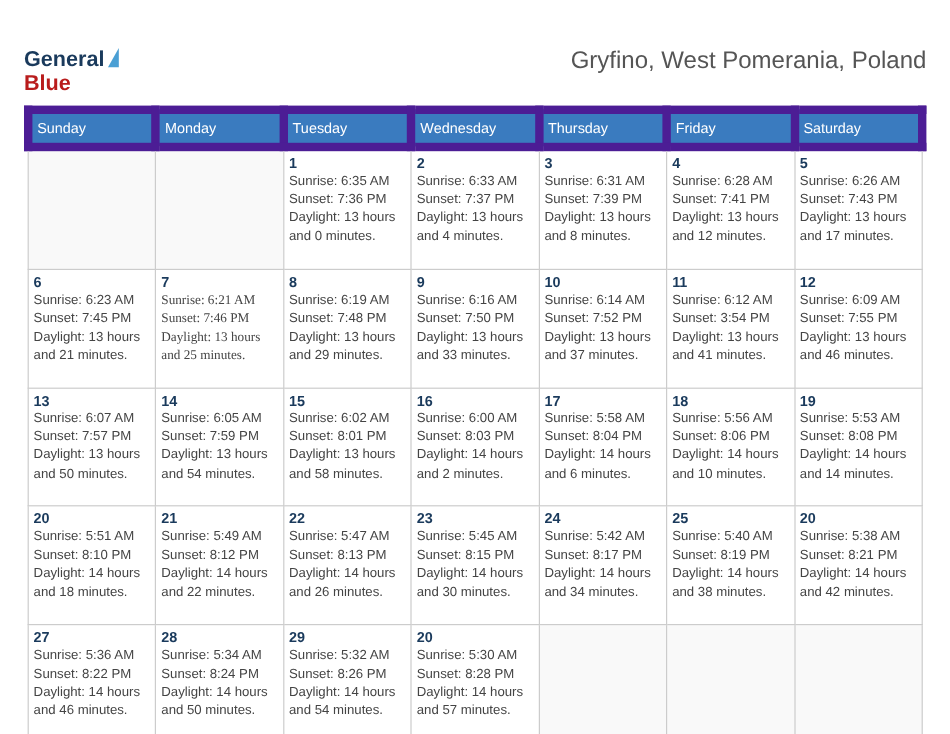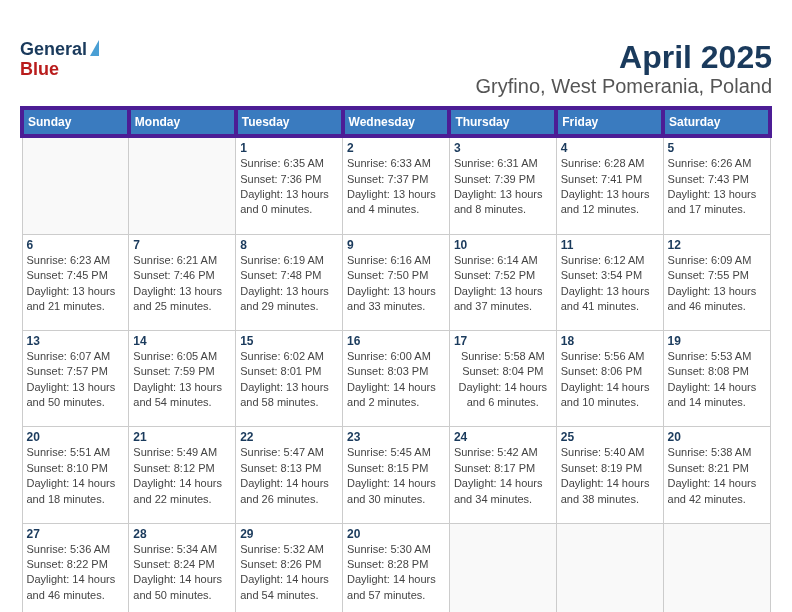--- a/index.html
+++ b/index.html
@@ -51,24 +51,24 @@
       flex: 1;
       border: 1px solid #ccc;
       border-collapse: collapse;
       width: 100%;
       table-layout: fixed;
     }
     .calendar th {
       background: #3a7bbf;
       color: #fff;
       font-size: 12px;
-      font-weight: bold;
+      font-weight: normal;
       padding: 5px 4px;
       text-align: left;
-      border: 4px solid #4c1d95;
+      border: 7px solid #4c1d95;
     }
     .calendar td {
       border: 1px solid #ccc;
       vertical-align: top;
       padding: 3px 4px;
       font-size: 9.5px;
       color: #333;
       width: 113px;
       height: 80px;
     }
@@ -96,21 +96,20 @@
     <div class="logo">
       <div style="display:flex;flex-direction:column;line-height:1.15;">
         <div style="display:flex;align-items:center;">
           <span class="logo-text">General</span>
           <div style="width:0;height:0;border-left:9px solid transparent;border-bottom:16px solid #4a9fd4;margin-left:3px;margin-top:-4px;"></div>
         </div>
         <span class="logo-text" style="color:#b91c1c;">Blue</span>
       </div>
     </div>
     <div class="title-block">
-      <div class="main-title">April 2025</div>
       <div class="subtitle">Gryfino, West Pomerania, Poland</div>
     </div>
   </div>
 
   <table class="calendar">
     <thead>
       <tr>
         <th>Sunday</th>
         <th>Monday</th>
         <th>Tuesday</th>
@@ -163,21 +162,21 @@
         <tr>
           <td>
             <span class="day-num">6</span>
             <div class="day-info" style="white-space: pre-line;">Sunrise: 6:23 AM
 Sunset: 7:45 PM
 Daylight: 13 hours
 and 21 minutes.</div>
           </td>
           <td>
             <span class="day-num">7</span>
-            <div class="day-info" style="white-space: pre-line;">Sunrise: 6:21 AM
+            <div class="day-info" style="white-space: pre-line; font-family: Liberation Serif, serif;">Sunrise: 6:21 AM
 Sunset: 7:46 PM
 Daylight: 13 hours
 and 25 minutes.</div>
           </td>
           <td>
             <span class="day-num">8</span>
             <div class="day-info" style="white-space: pre-line;">Sunrise: 6:19 AM
 Sunset: 7:48 PM
 Daylight: 13 hours
 and 29 minutes.</div>
@@ -235,21 +234,21 @@
           </td>
           <td>
             <span class="day-num">16</span>
             <div class="day-info" style="white-space: pre-line;">Sunrise: 6:00 AM
 Sunset: 8:03 PM
 Daylight: 14 hours
 and 2 minutes.</div>
           </td>
           <td>
             <span class="day-num">17</span>
-            <div class="day-info" style="white-space: pre-line; text-align: center;">Sunrise: 5:58 AM
+            <div class="day-info" style="white-space: pre-line;">Sunrise: 5:58 AM
 Sunset: 8:04 PM
 Daylight: 14 hours
 and 6 minutes.</div>
           </td>
           <td>
             <span class="day-num">18</span>
             <div class="day-info" style="white-space: pre-line;">Sunrise: 5:56 AM
 Sunset: 8:06 PM
 Daylight: 14 hours
 and 10 minutes.</div>

